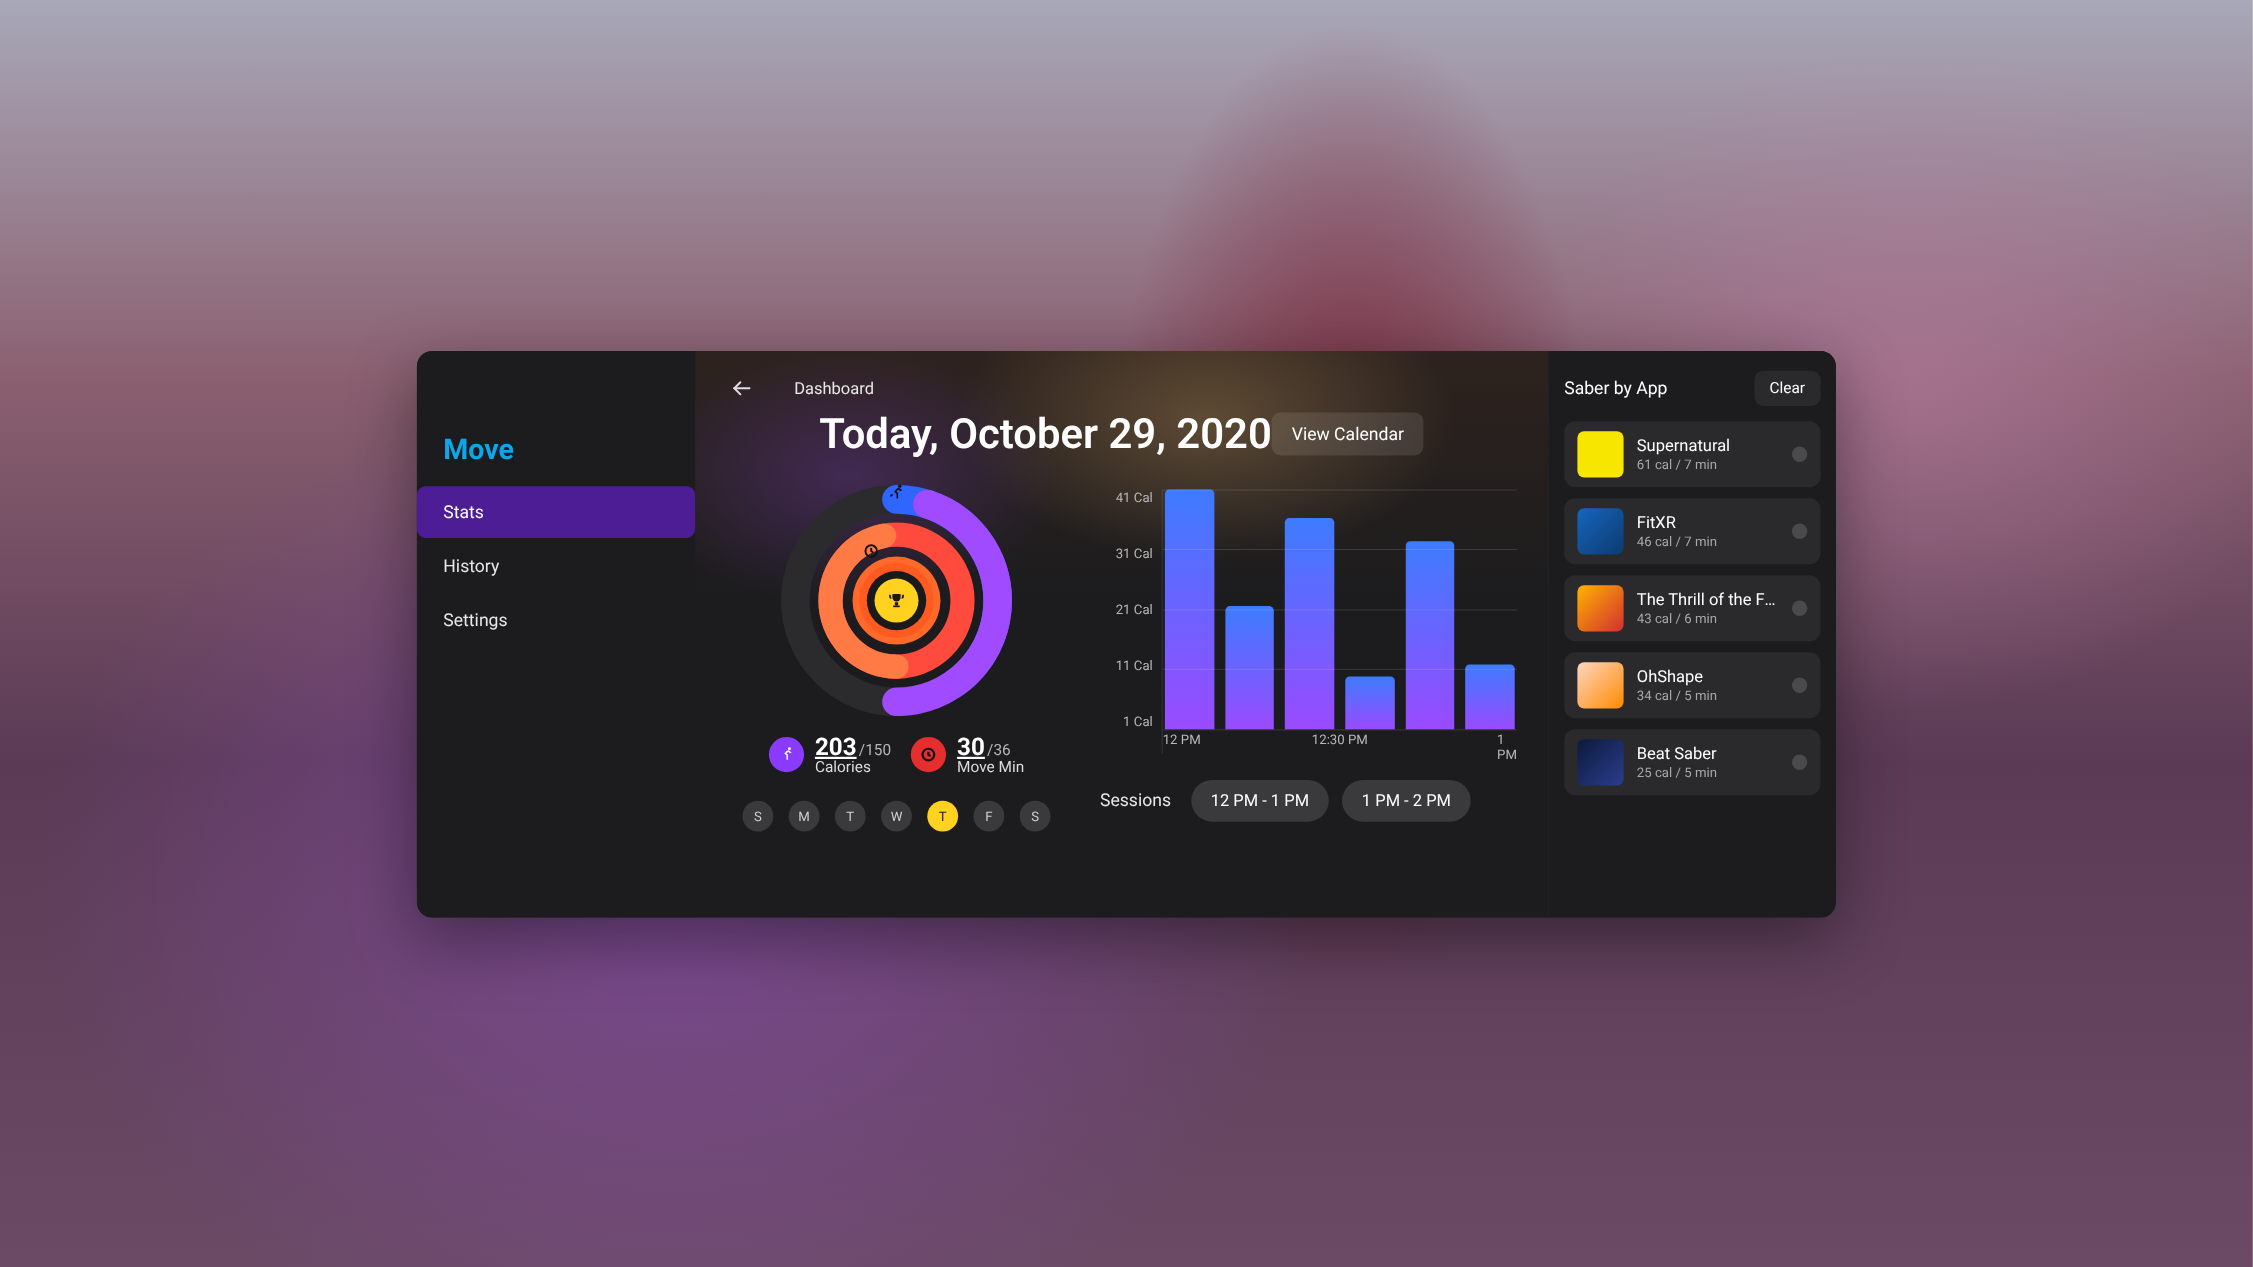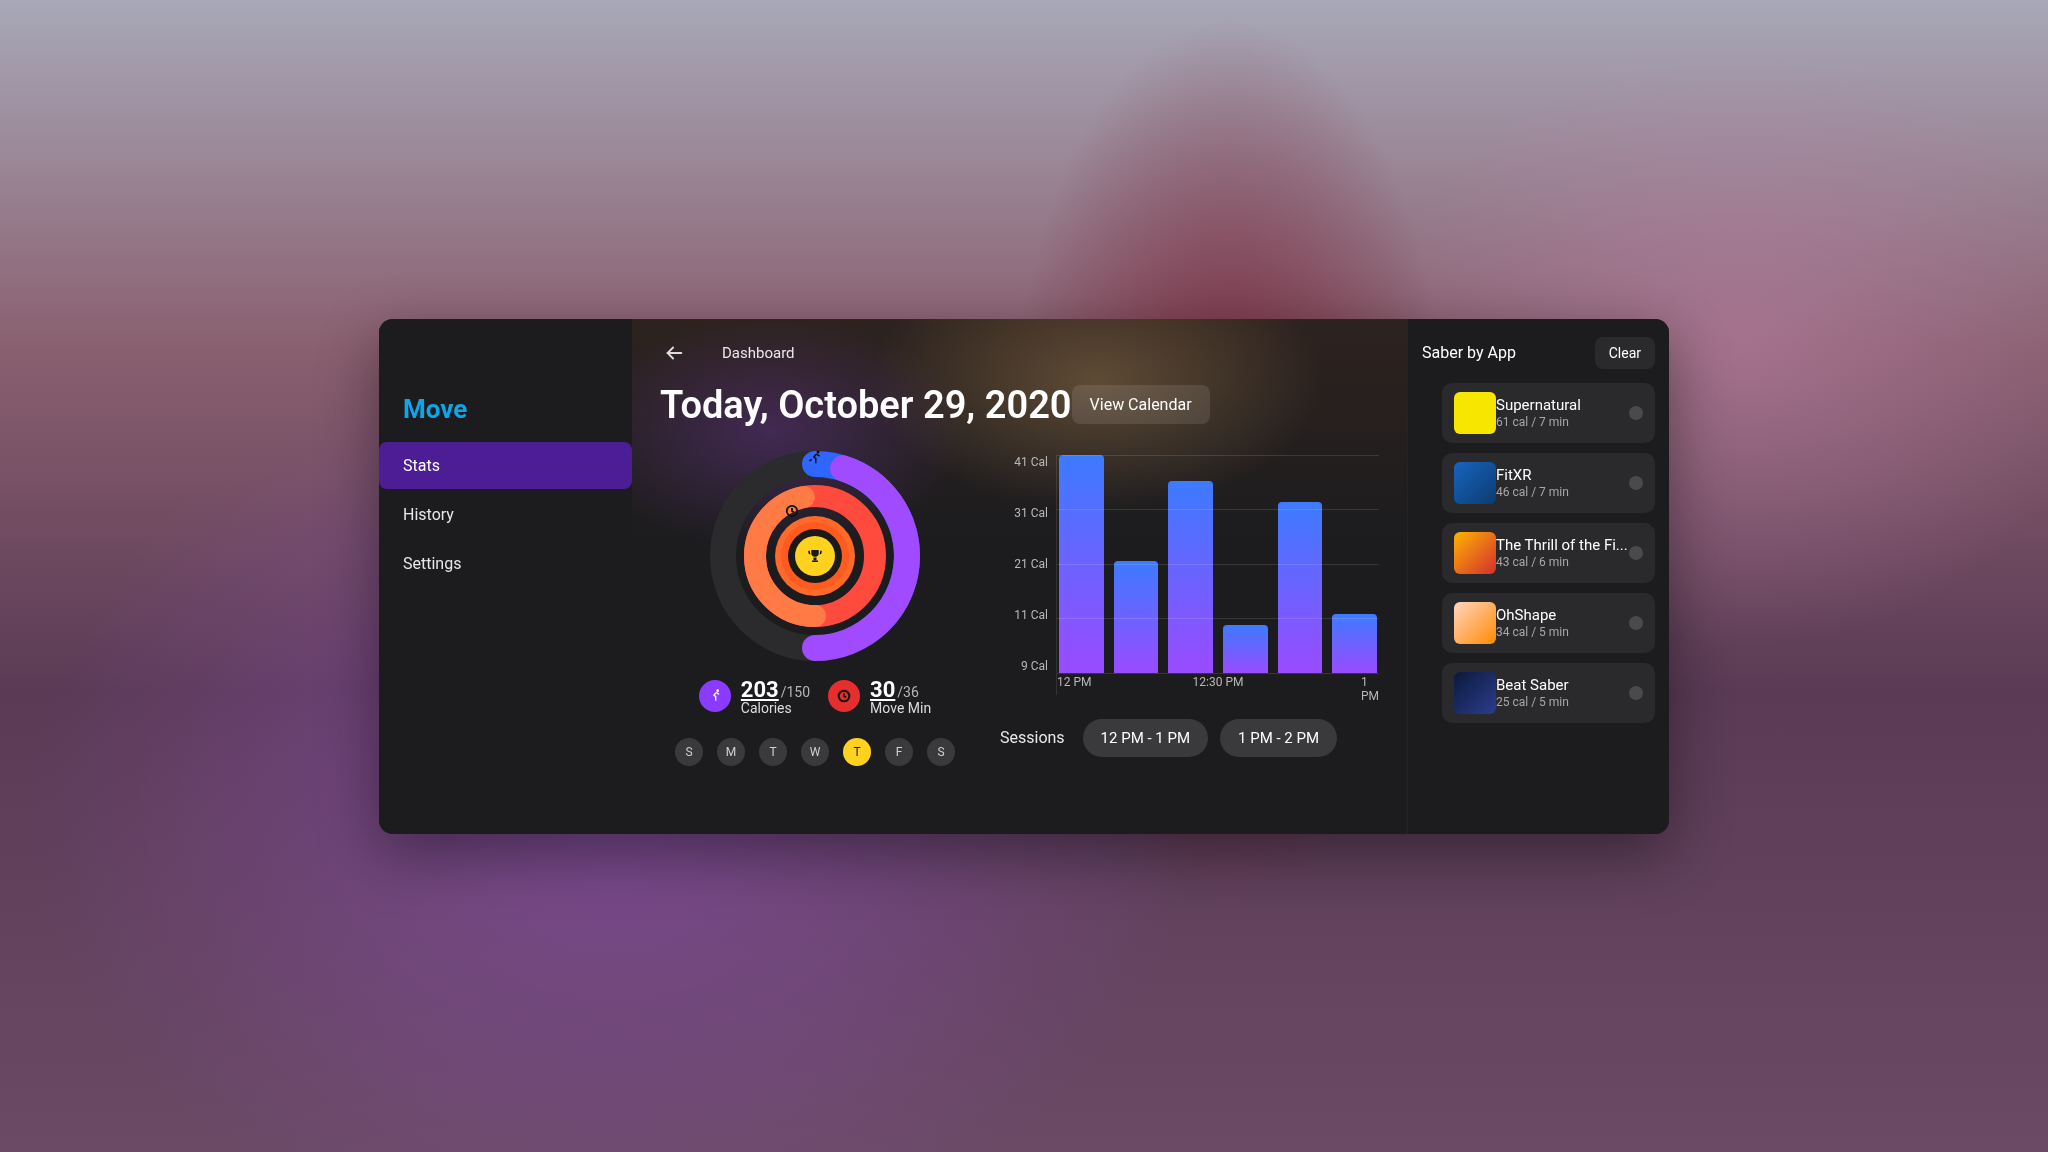--- a/index.html
+++ b/index.html
@@ -23,21 +23,21 @@
 .main {
   flex:1; position:relative; padding:20px 28px; color:#fff;
   background:
     radial-gradient(ellipse 300px 180px at 18% 22%, rgba(120,60,180,0.35), transparent 65%),
     radial-gradient(ellipse 350px 200px at 60% 12%, rgba(255,200,120,0.25), transparent 65%),
     linear-gradient(180deg, rgba(60,40,30,0.55) 0%, rgba(28,28,30,1) 44%);
 }
 .main-head { display:flex; align-items:center; gap:34px; }
 .back-btn { width:28px; height:28px; display:flex; align-items:center; justify-content:center; cursor:pointer; }
 .crumb { color:#e8e8e8; font-size:15px; }
-.date-row { display:flex; align-items:center; justify-content:flex-start; margin-top:16px; }
+.date-row { display:flex; align-items:center; justify-content:center; margin-top:6px; }
 .date-title { font-size:38px; font-weight:600; }
 .view-cal { background:rgba(255,255,255,0.1); border:none; color:#fff; font-size:16px; padding:10px 18px; border-radius:8px; cursor:pointer; }
 .body-row { display:flex; gap:30px; margin-top:24px; }
 .ring-col { width:310px; display:flex; flex-direction:column; align-items:center; }
 .ring-wrap { position:relative; width:210px; height:210px; }
 .ring-svg { position:absolute; inset:0; }
 .run-icon { position:absolute; top:0; left:50%; transform:translate(-50%,-2px); }
 .clock-icon { position:absolute; top:52px; left:50%; transform:translateX(-30px); }
 .trophy-center {
   position:absolute; top:50%; left:50%; width:40px; height:40px; border-radius:50%;
@@ -64,21 +64,21 @@
 .bar { flex:1; border-radius:4px 4px 0 0; background:linear-gradient(180deg,#3d7bff 0%,#9a4bff 100%); }
 .x-axis { position:absolute; left:0; right:0; bottom:0; height:20px; }
 .x-tick { position:absolute; font-size:12px; color:#b8b8b8; transform:translateX(-50%); }
 .sessions-row { display:flex; align-items:center; gap:18px; margin-top:24px; }
 .sessions-lbl { font-size:16px; color:#e8e8e8; }
 .sess-pill { background:#3a3a3c; color:#fff; font-size:15px; padding:10px 18px; border-radius:24px; cursor:pointer; border:none; }
 .filter { width:262px; background:#1c1c1e; padding:18px 14px; border-left:1px solid rgba(255,255,255,0.04); }
 .filter-head { display:flex; align-items:center; justify-content:space-between; margin-bottom:14px; }
 .filter-title { font-size:16px; color:#fff; }
 .clear-btn { background:#2a2a2c; color:#fff; border:none; padding:8px 14px; border-radius:8px; cursor:pointer; font-size:14px; }
-.app-item { display:flex; align-items:center; background:#2a2a2c; border-radius:10px; padding:9px 12px; margin-bottom:10px; cursor:pointer;margin-left:20px; }
+.app-item { display:flex; align-items:center; gap:12px; background:#2a2a2c; border-radius:10px; padding:9px 12px; margin-bottom:10px; cursor:pointer; }
 .app-thumb { width:42px; height:42px; border-radius:6px; flex-shrink:0; }
 .app-info { flex:1; min-width:0; }
 .app-name { font-size:15px; color:#fff; white-space:nowrap; overflow:hidden; text-overflow:ellipsis; }
 .app-sub { font-size:12px; color:#a8a8a8; margin-top:1px; }
 .radio { width:14px; height:14px; border-radius:50%; background:#4a4a4c; flex-shrink:0; }
 </style>
 </head>
 <body>
 
 <div class="panel">
@@ -186,21 +186,21 @@
           </div>
       </div>
 
       <div class="chart-col">
         <div class="chart-area">
           <div class="y-axis" id="y-axis">
               <div class="y-tick">41 Cal</div>
               <div class="y-tick">31 Cal</div>
               <div class="y-tick">21 Cal</div>
               <div class="y-tick">11 Cal</div>
-              <div class="y-tick">9 Cal</div>
+              <div class="y-tick">1 Cal</div>
             </div>
           <div class="plot" id="plot">
             <div class="bars" id="bars">
                 <div class="bar" style="height: 100%;"></div>
                 <div class="bar" style="height: 51.2195%;"></div>
                 <div class="bar" style="height: 87.8049%;"></div>
                 <div class="bar" style="height: 21.9512%;"></div>
                 <div class="bar" style="height: 78.0488%;"></div>
                 <div class="bar" style="height: 26.8293%;"></div>
               </div>

